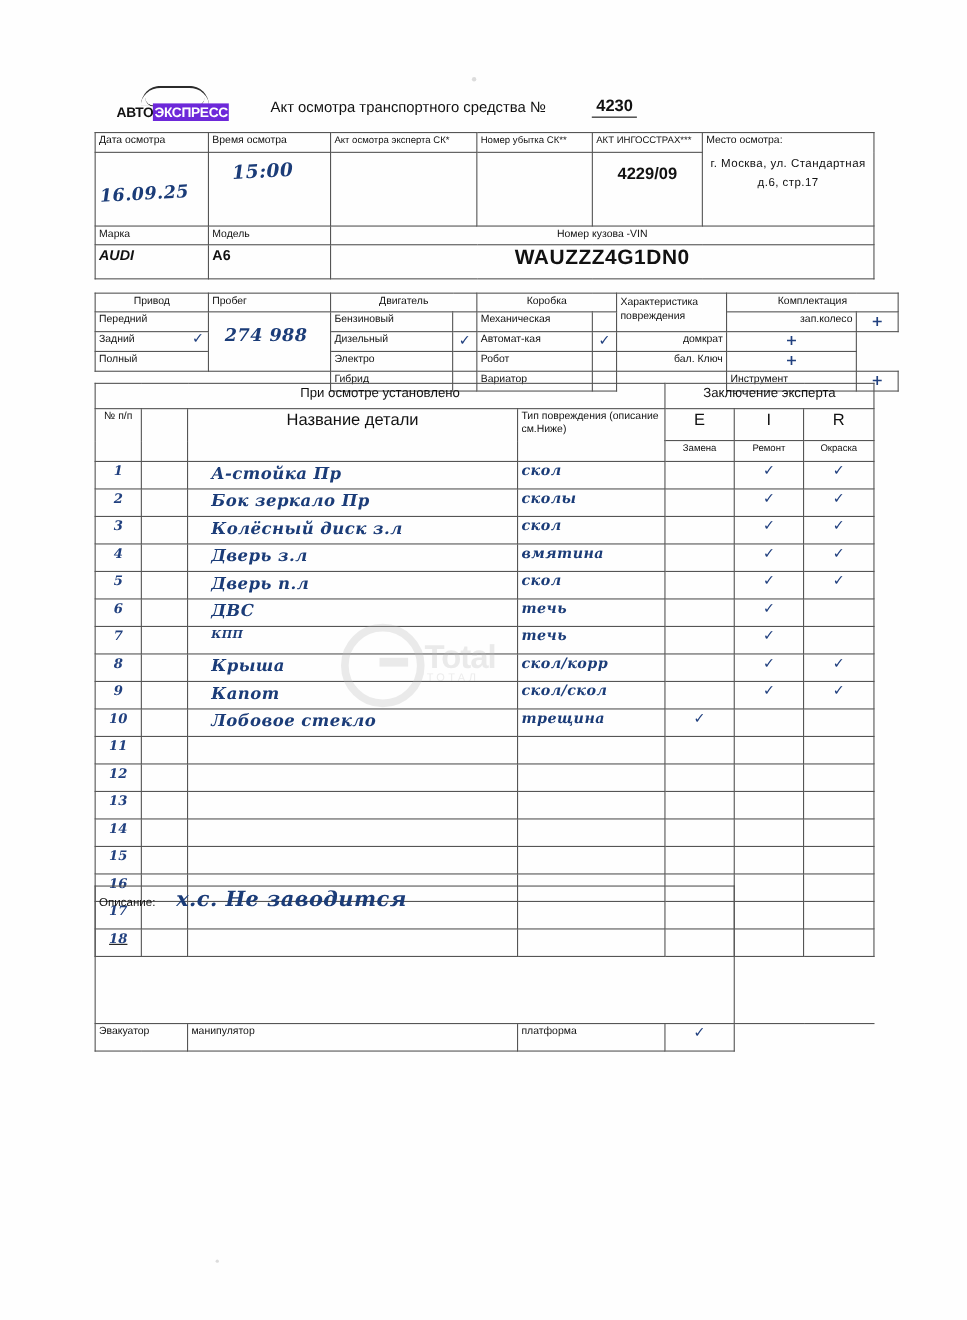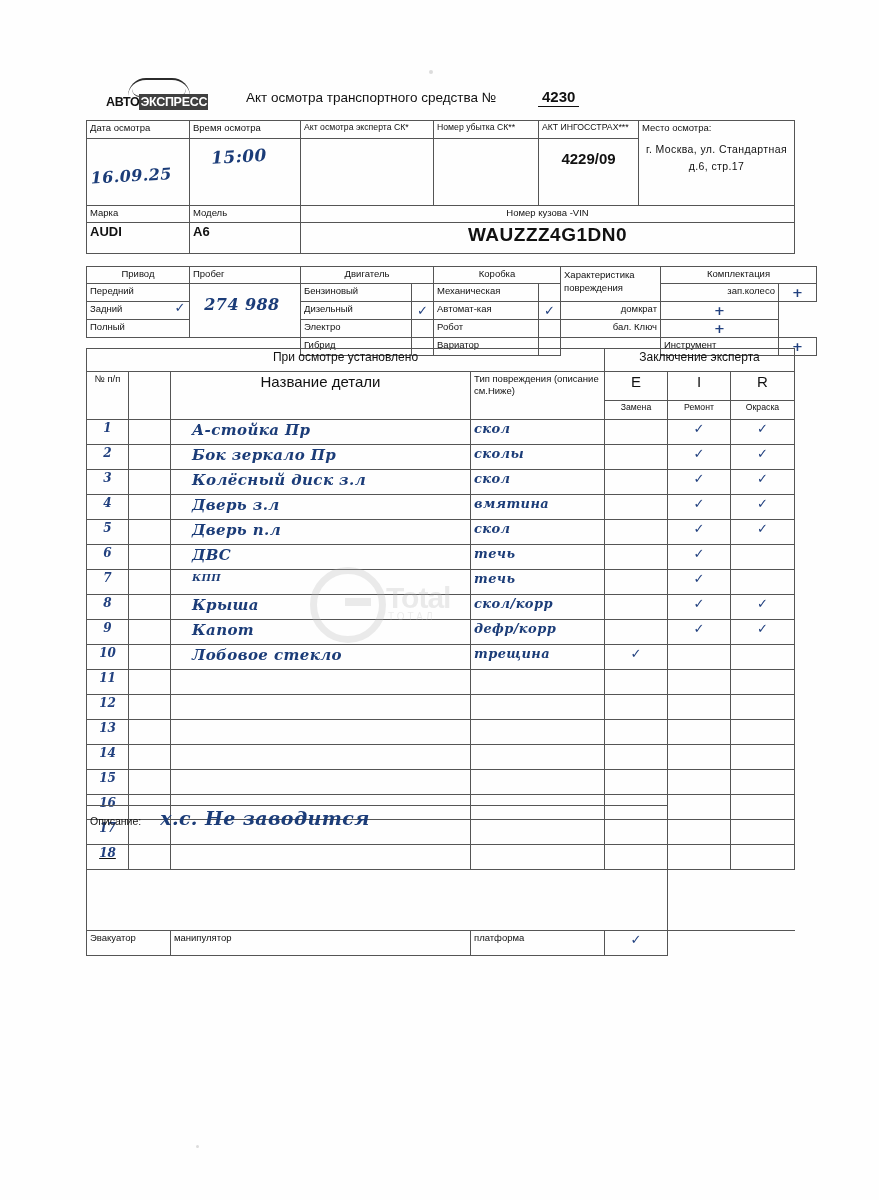--- a/index.html
+++ b/index.html
@@ -52,21 +52,21 @@
   .logo-text {
     position: absolute;
     left: 0px; top: 17px;
     font-size: 12.5px;
     font-weight: bold;
     letter-spacing: -0.3px;
     color: #111;
     white-space: nowrap;
   }
   .logo-text .hl {
-    background: #404040;
+    background: #6d28d9;
     color: #fff;
     padding: 1px 1px;
   }
   .header-title {
     position: absolute;
     left: 160px; top: 12px;
     font-size: 13.5px;
     color: #111;
     white-space: nowrap;
   }
@@ -231,21 +231,21 @@
       <td class="mid c">
         <div style="font-size:15px;font-weight:bold;padding-top:10px;">4229/09</div>
       </td>
     </tr>
     <tr>
       <td class="small"><span>Марка</span></td>
       <td class="small"><span>Модель</span></td>
       <td colspan="4" class="c small"><span>Номер кузова -VIN</span></td>
     </tr>
     <tr>
-      <td style="height:28px;"><span style="font-size:13px;font-weight:bold;">AUDI</span></td>
+      <td style="height:28px;"><span style="font-size:13px;font-weight:bold;font-style:italic;">AUDI</span></td>
       <td style="height:28px;"><span style="font-size:13px;font-weight:bold;">A6</span></td>
       <td colspan="4" class="c" style="height:28px;"><span style="font-size:19px;font-weight:bold;letter-spacing:0.5px;">WAUZZZ4G1DN0</span></td>
     </tr>
   </tbody>
     </table>
 
   <table class="tbl" style="left:86px; top:266px; width:708px;">
     <colgroup>
       <col style="width:103px">
       <col style="width:111px">
@@ -423,21 +423,21 @@
           <td class="mid"><span class="hw" style="font-size: 15px; padding-left: 18px;">Крыша</span></td>
           <td class="mid"><span class="hw" style="font-size: 13px;">скол/корр</span></td>
           <td class="c mid"><span class="chk"></span></td>
           <td class="c mid"><span class="chk">✓</span></td>
           <td class="c mid"><span class="chk">✓</span></td>
         </tr>
         <tr>
           <td class="c mid" style="height: 22px;"><span class="rownum">9</span></td>
           <td></td>
           <td class="mid"><span class="hw" style="font-size: 15px; padding-left: 18px;">Капот</span></td>
-          <td class="mid"><span class="hw" style="font-size: 13px;">дефр/корр</span></td>
+          <td class="mid"><span class="hw" style="font-size: 13px;">скол/скол</span></td>
           <td class="c mid"><span class="chk"></span></td>
           <td class="c mid"><span class="chk">✓</span></td>
           <td class="c mid"><span class="chk">✓</span></td>
         </tr>
         <tr>
           <td class="c mid" style="height: 22px;"><span class="rownum">10</span></td>
           <td></td>
           <td class="mid"><span class="hw" style="font-size: 15px; padding-left: 18px;">Лобовое стекло</span></td>
           <td class="mid"><span class="hw" style="font-size: 13px;">трещина</span></td>
           <td class="c mid"><span class="chk">✓</span></td>

